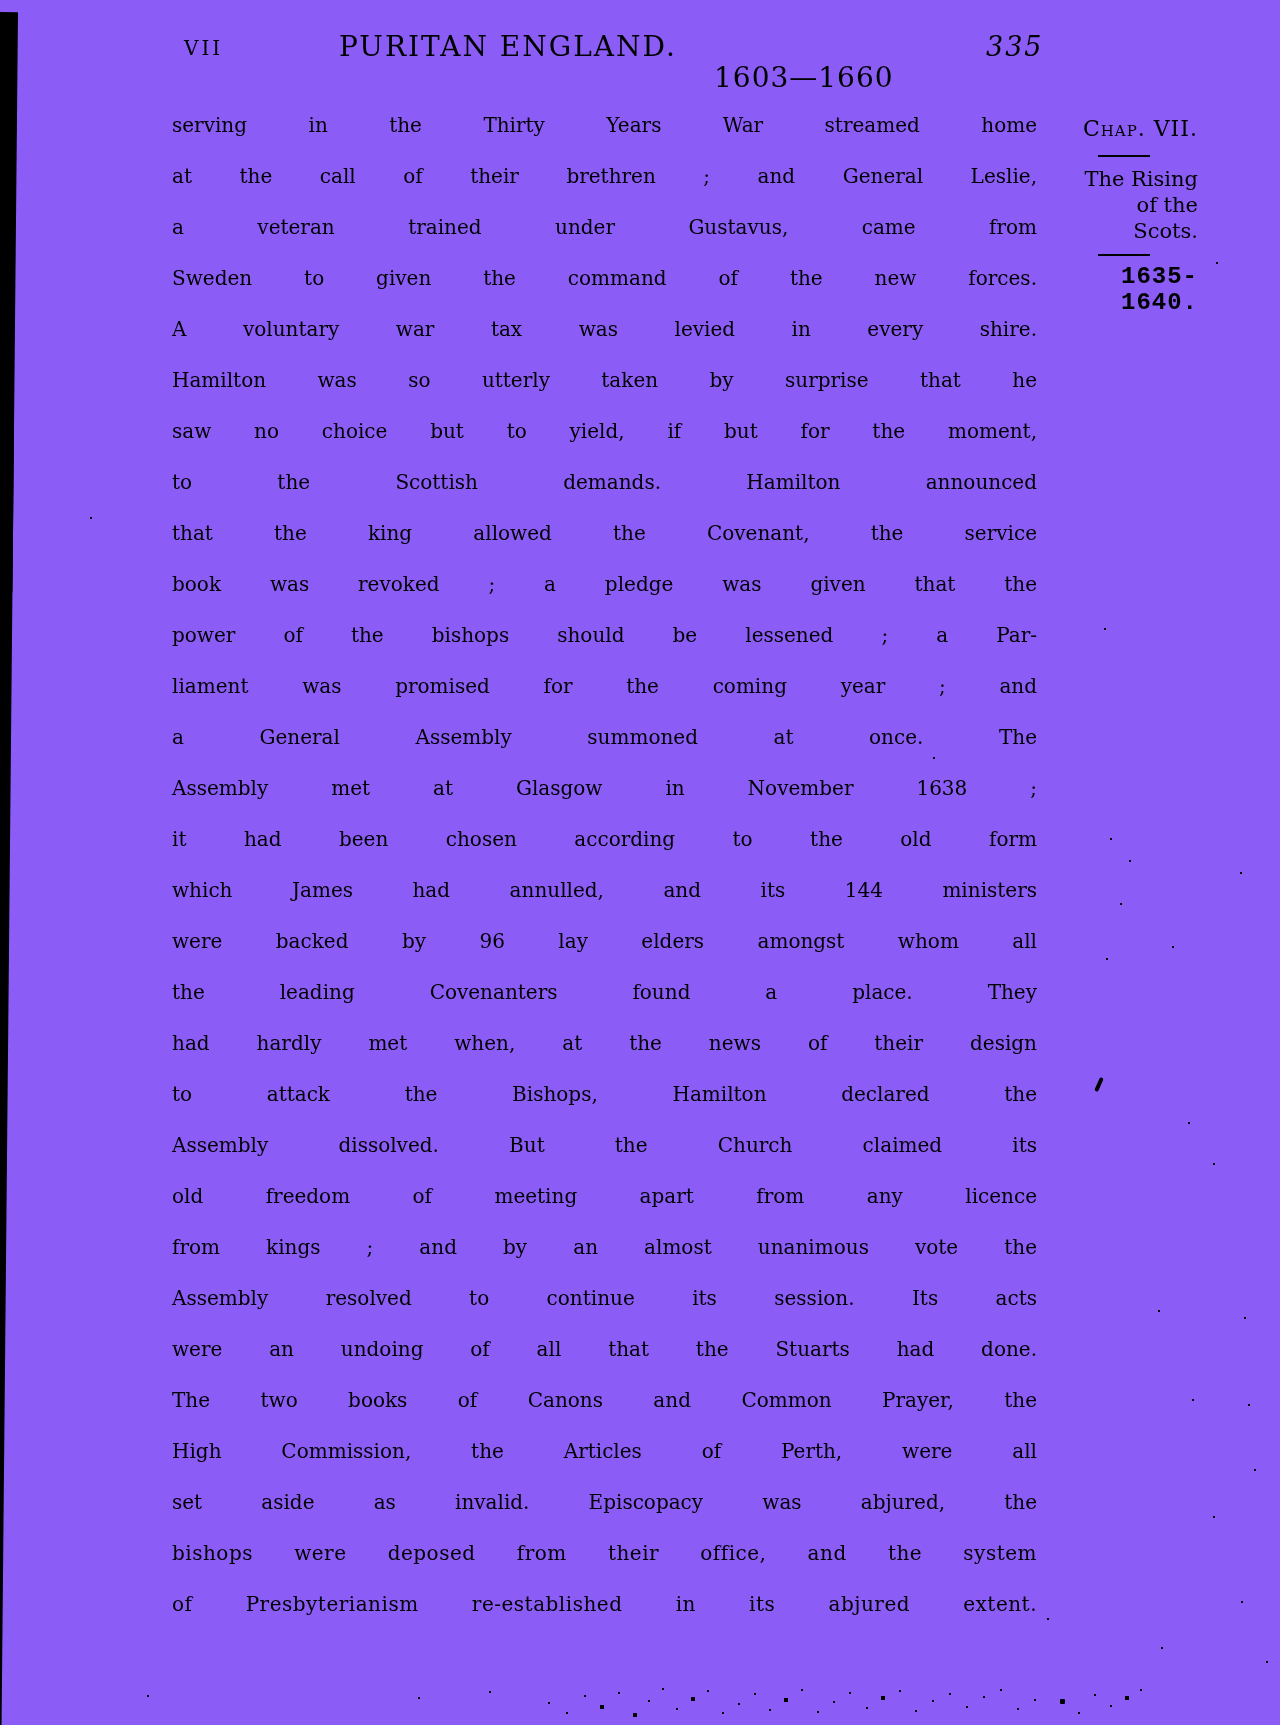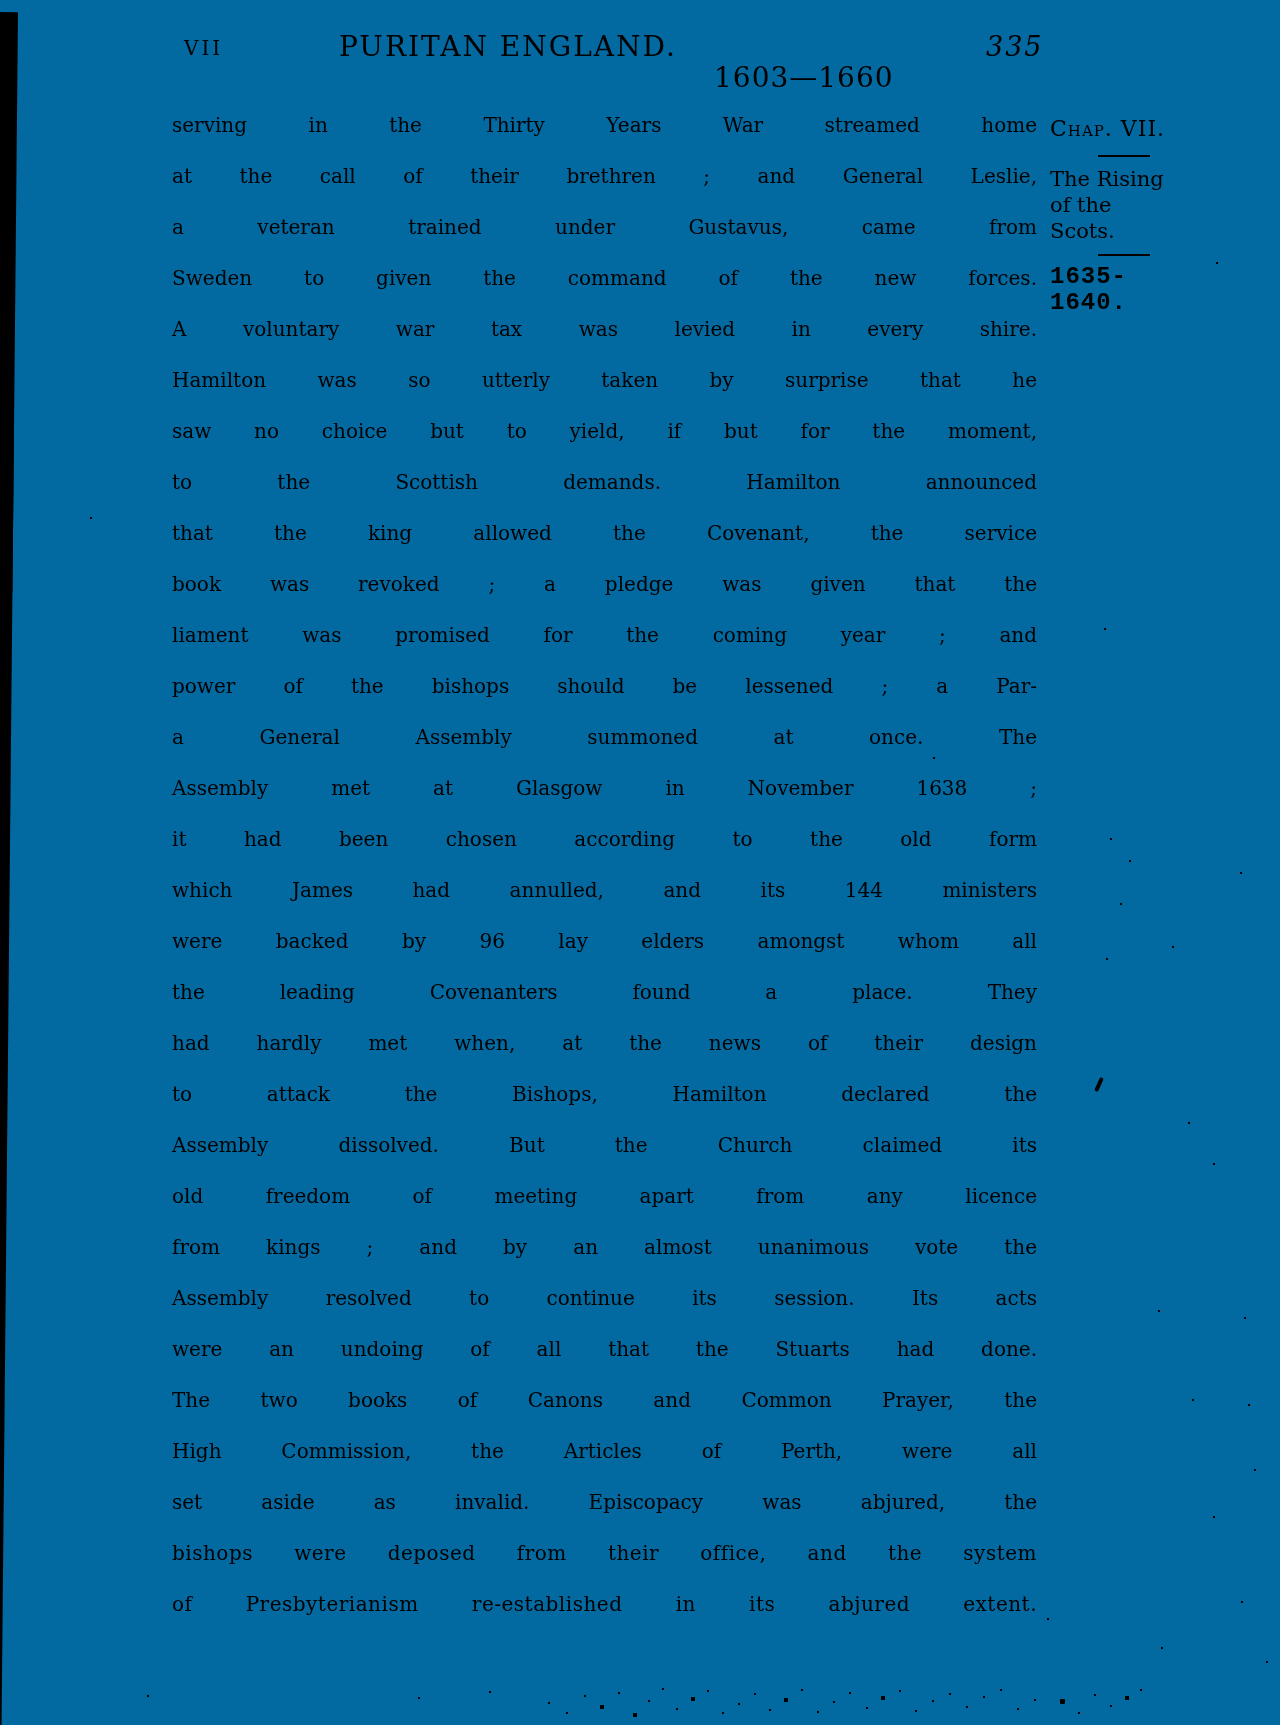--- a/index.html
+++ b/index.html
@@ -1,19 +1,19 @@
 <!DOCTYPE html>
 <html><head>
 <meta charset="utf-8">
 <style>
   html,body{margin:0;padding:0;background:#e8e8e8;}
   .page{
     position:relative;
     width:1280px;height:1725px;
-    background:#0369a1;
+    background:#8b5cf6;
     overflow:hidden;
     font-family:"DejaVu Serif","Liberation Serif",serif;
     color:#000;
   }
   
   .gutter-bar{
     position:absolute;left:-3px;top:12px;
     width:21px;height:1760px;
     background:#000;
     transform:rotate(0.55deg);
@@ -37,21 +37,21 @@
     text-align:justify;
     -moz-text-align-last:justify;
     text-align-last:justify;
     white-space:normal;
     height:51px;overflow:visible;
   }
   .tline.tight{letter-spacing:0.5px;word-spacing:-1px;}
   
   .margin-notes{
     position:absolute;left:1050px;top:116px;width:148px;
-    text-align:left;font-size:21px;line-height:26px;
+    text-align:right;font-size:21px;line-height:26px;
   }
   .mn-chap{font-variant:small-caps;letter-spacing:1px;font-size:22px;}
   .mn-rule{width:52px;height:2px;background:#000;margin:13px auto 9px auto;}
   .mn-rule.bottom{margin:10px auto 8px auto;}
   .mn-date{font-weight:bold;font-size:24px;letter-spacing:1px;font-family:Liberation Mono, monospace;}
   
   .speck-layer{position:absolute;left:0;top:0;width:2px;height:2px;background:transparent;
     box-shadow:
       548px 1702px 0 0 #000, 566px 1712px 0 0 #000, 584px 1695px 0 0 #000,
       601px 1706px 0 1px #000, 618px 1692px 0 0 #000, 634px 1714px 0 1px #000,
@@ -99,22 +99,22 @@
     <div class="tline">serving in the Thirty Years War streamed home</div>
     <div class="tline">at the call of their brethren ; and General Leslie,</div>
     <div class="tline">a veteran trained under Gustavus, came from</div>
     <div class="tline">Sweden to given the command of the new forces.</div>
     <div class="tline">A voluntary war tax was levied in every shire.</div>
     <div class="tline">Hamilton was so utterly taken by surprise that he</div>
     <div class="tline">saw no choice but to yield, if but for the moment,</div>
     <div class="tline">to the Scottish demands.  Hamilton announced</div>
     <div class="tline">that the king allowed the Covenant, the service</div>
     <div class="tline">book was revoked ; a pledge was given that the</div>
+    <div class="tline">power of the bishops should be lessened ; a Par-</div>
     <div class="tline">liament was promised for the coming year ; and</div>
-    <div class="tline">power of the bishops should be lessened ; a Par-</div>
     <div class="tline">a General Assembly summoned at once.  The</div>
     <div class="tline">Assembly met at Glasgow in November 1638 ;</div>
     <div class="tline">it had been chosen according to the old form</div>
     <div class="tline">which James had annulled, and its 144 ministers</div>
     <div class="tline">were backed by 96 lay elders amongst whom all</div>
     <div class="tline">the leading Covenanters found a place.  They</div>
     <div class="tline">had hardly met when, at the news of their design</div>
     <div class="tline">to attack the Bishops, Hamilton declared the</div>
     <div class="tline">Assembly dissolved.  But the Church claimed its</div>
     <div class="tline">old freedom of meeting apart from any licence</div>

